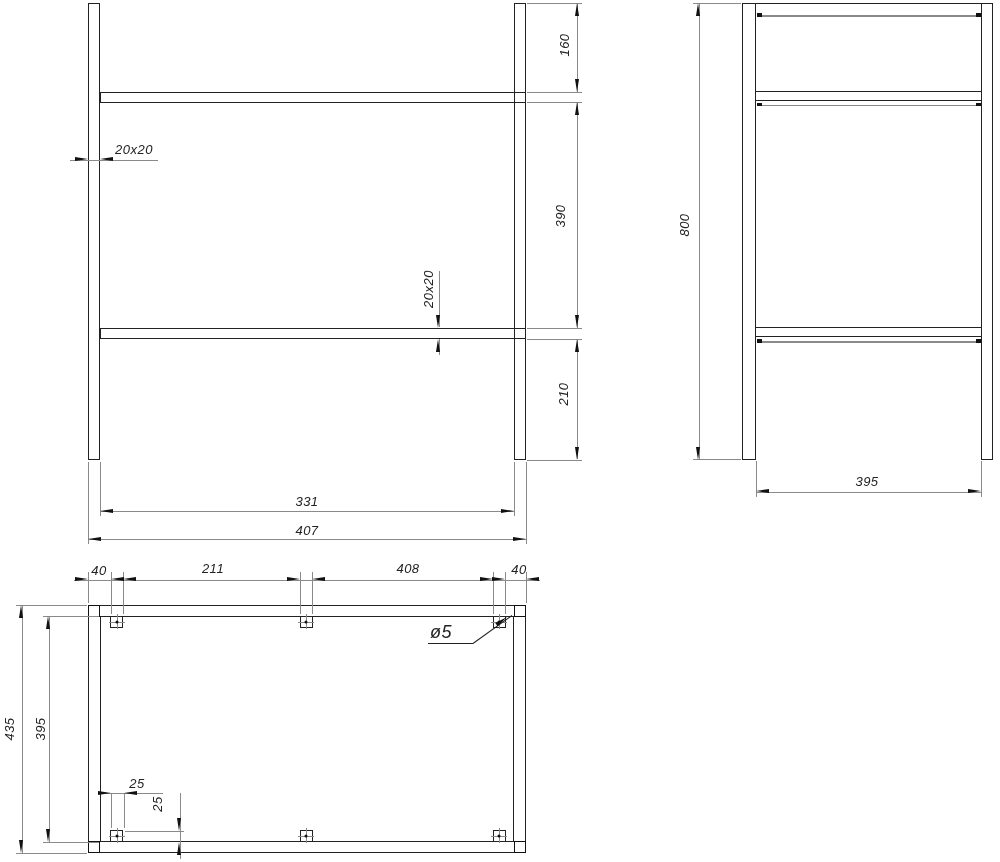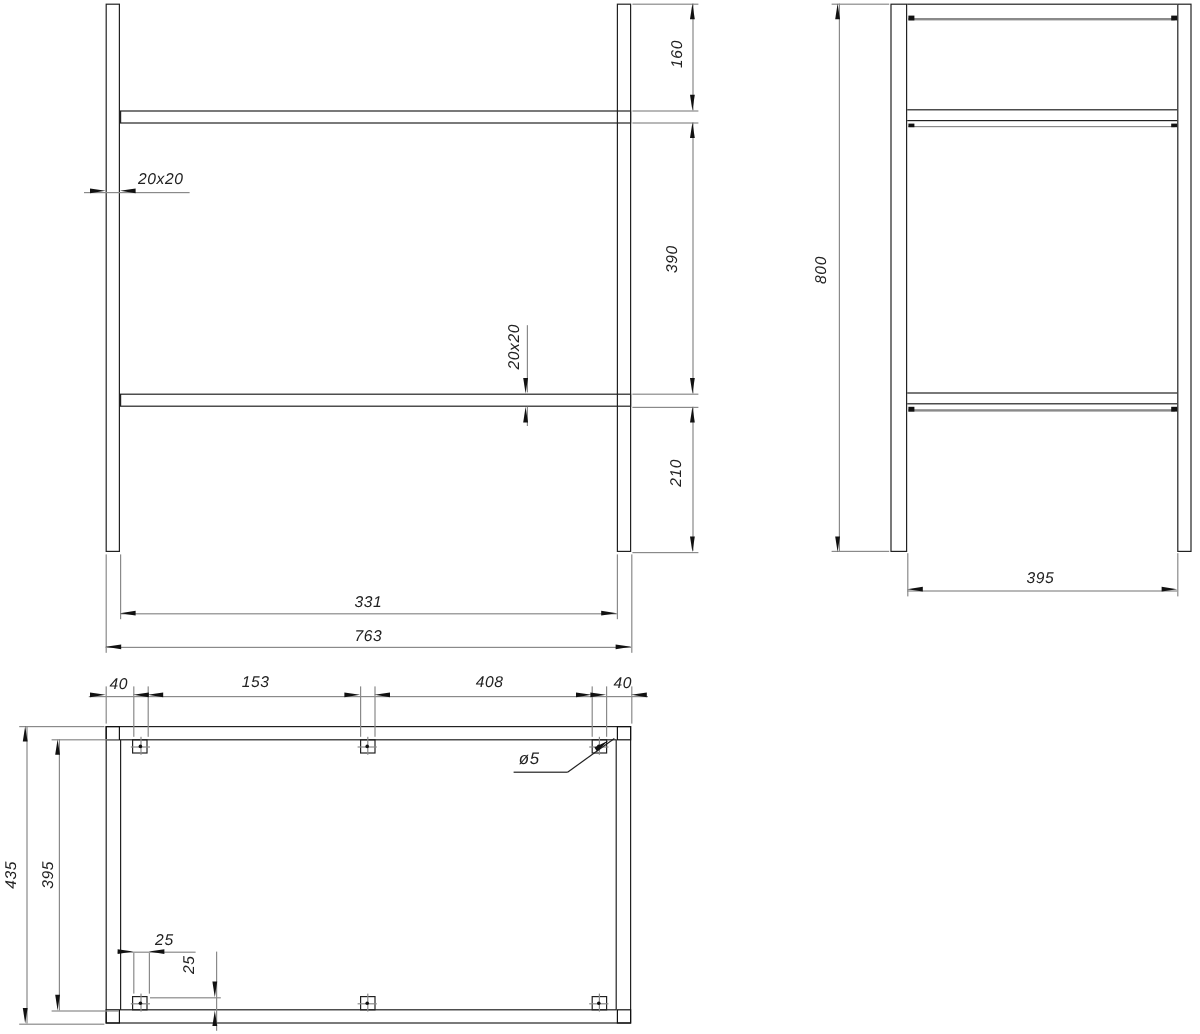--- a/index.html
+++ b/index.html
@@ -11,21 +11,21 @@
   .hl{position:absolute;background:#222;height:1.3px;}
   .gl{position:absolute;background:#8a8a8a;}
   .gh{height:1px;}
   .gv{width:1px;}
   .pl{position:absolute;background:#8a8a8a;height:1.7px;}
   .mk{position:absolute;background:#111;width:5.5px;height:3.5px;}
   .dot{position:absolute;width:3px;height:3px;border-radius:50%;background:#111;transform:translate(-50%,-50%);}
   .dtx{position:absolute;font-style:italic;font-size:13px;color:#222;white-space:nowrap;
        transform:translate(-50%,-50%);letter-spacing:.5px;}
   .rot{transform:translate(-50%,-50%) rotate(-90deg);}
-  .big{font-size:14px;}
+  .big{font-size:18px;}
   .arr{position:absolute;width:0;height:0;border-style:solid;border-color:transparent;}
   .aR{border-width:2.6px 0 2.6px 13px;border-left-color:#111;}
   .aL{border-width:2.6px 13px 2.6px 0;border-right-color:#111;}
   .aU{border-width:0 2.6px 13px 2.6px;border-bottom-color:#111;}
   .aD{border-width:13px 2.6px 0 2.6px;border-top-color:#111;}
 </style>
 </head>
 <body>
 
 <div class="cv">
@@ -73,21 +73,21 @@
     <div class="gl gv" style="left:514px;top:462px;height:54px"></div>
     <div class="gl gv" style="left:88px;top:462px;height:82px"></div>
     <div class="gl gv" style="left:526px;top:462px;height:82px"></div>
     <div class="gl gh" style="left:100px;top:511px;width:414px"></div>
     <div class="gl gh" style="left:88px;top:539px;width:438px"></div>
     <div class="arr aL" style="left:100px;top:508.5px"></div>
     <div class="arr aR" style="left:501px;top:508.5px"></div>
     <div class="arr aL" style="left:88px;top:536.5px"></div>
     <div class="arr aR" style="left:513px;top:536.5px"></div>
     <span class="dtx" style="left:307px;top:501px">331</span>
-    <span class="dtx" style="left:307px;top:530px">763</span>
+    <span class="dtx" style="left:307px;top:530px">407</span>
   </div>
 
   <div>
     <div class="ob post" style="left:742px;top:3px;width:13.5px;height:456.5px"></div>
     <div class="ob post" style="left:980.5px;top:3px;width:12.5px;height:456.5px"></div>
 
     <div class="hl" style="left:755.5px;top:3px;width:225px"></div>
     <div class="pl" style="left:757px;top:15px;width:222px"></div>
     <div class="mk" style="left:756.5px;top:13.2px"></div>
     <div class="mk" style="left:975.5px;top:13.2px"></div>
@@ -163,21 +163,21 @@
     <div class="gl gh" style="left:74px;top:579.5px;width:466px"></div>
     <div class="arr aR" style="left:75px;top:577px"></div>
     <div class="arr aL" style="left:110.5px;top:577px"></div>
     <div class="arr aL" style="left:123px;top:577px"></div>
     <div class="arr aR" style="left:287px;top:577px"></div>
     <div class="arr aL" style="left:312px;top:577px"></div>
     <div class="arr aR" style="left:479.5px;top:577px"></div>
     <div class="arr aR" style="left:492px;top:577px"></div>
     <div class="arr aL" style="left:526px;top:577px"></div>
     <span class="dtx" style="left:99px;top:569.5px">40</span>
-    <span class="dtx" style="left:213px;top:567.5px">153</span>
+    <span class="dtx" style="left:213px;top:567.5px">211</span>
     <span class="dtx" style="left:408px;top:567.5px">408</span>
     <span class="dtx" style="left:519px;top:568.5px">40</span>
 
     <div class="gl gh" style="left:16px;top:604.5px;width:71px"></div>
     <div class="gl gh" style="left:16px;top:852.5px;width:71px"></div>
     <div class="gl gh" style="left:43px;top:615.5px;width:56px"></div>
     <div class="gl gh" style="left:43px;top:841.5px;width:56px"></div>
     <div class="gl gv" style="left:21.5px;top:604.5px;height:248px"></div>
     <div class="gl gv" style="left:48.5px;top:615.5px;height:226px"></div>
     <div class="arr aU" style="left:19px;top:604.5px"></div>

